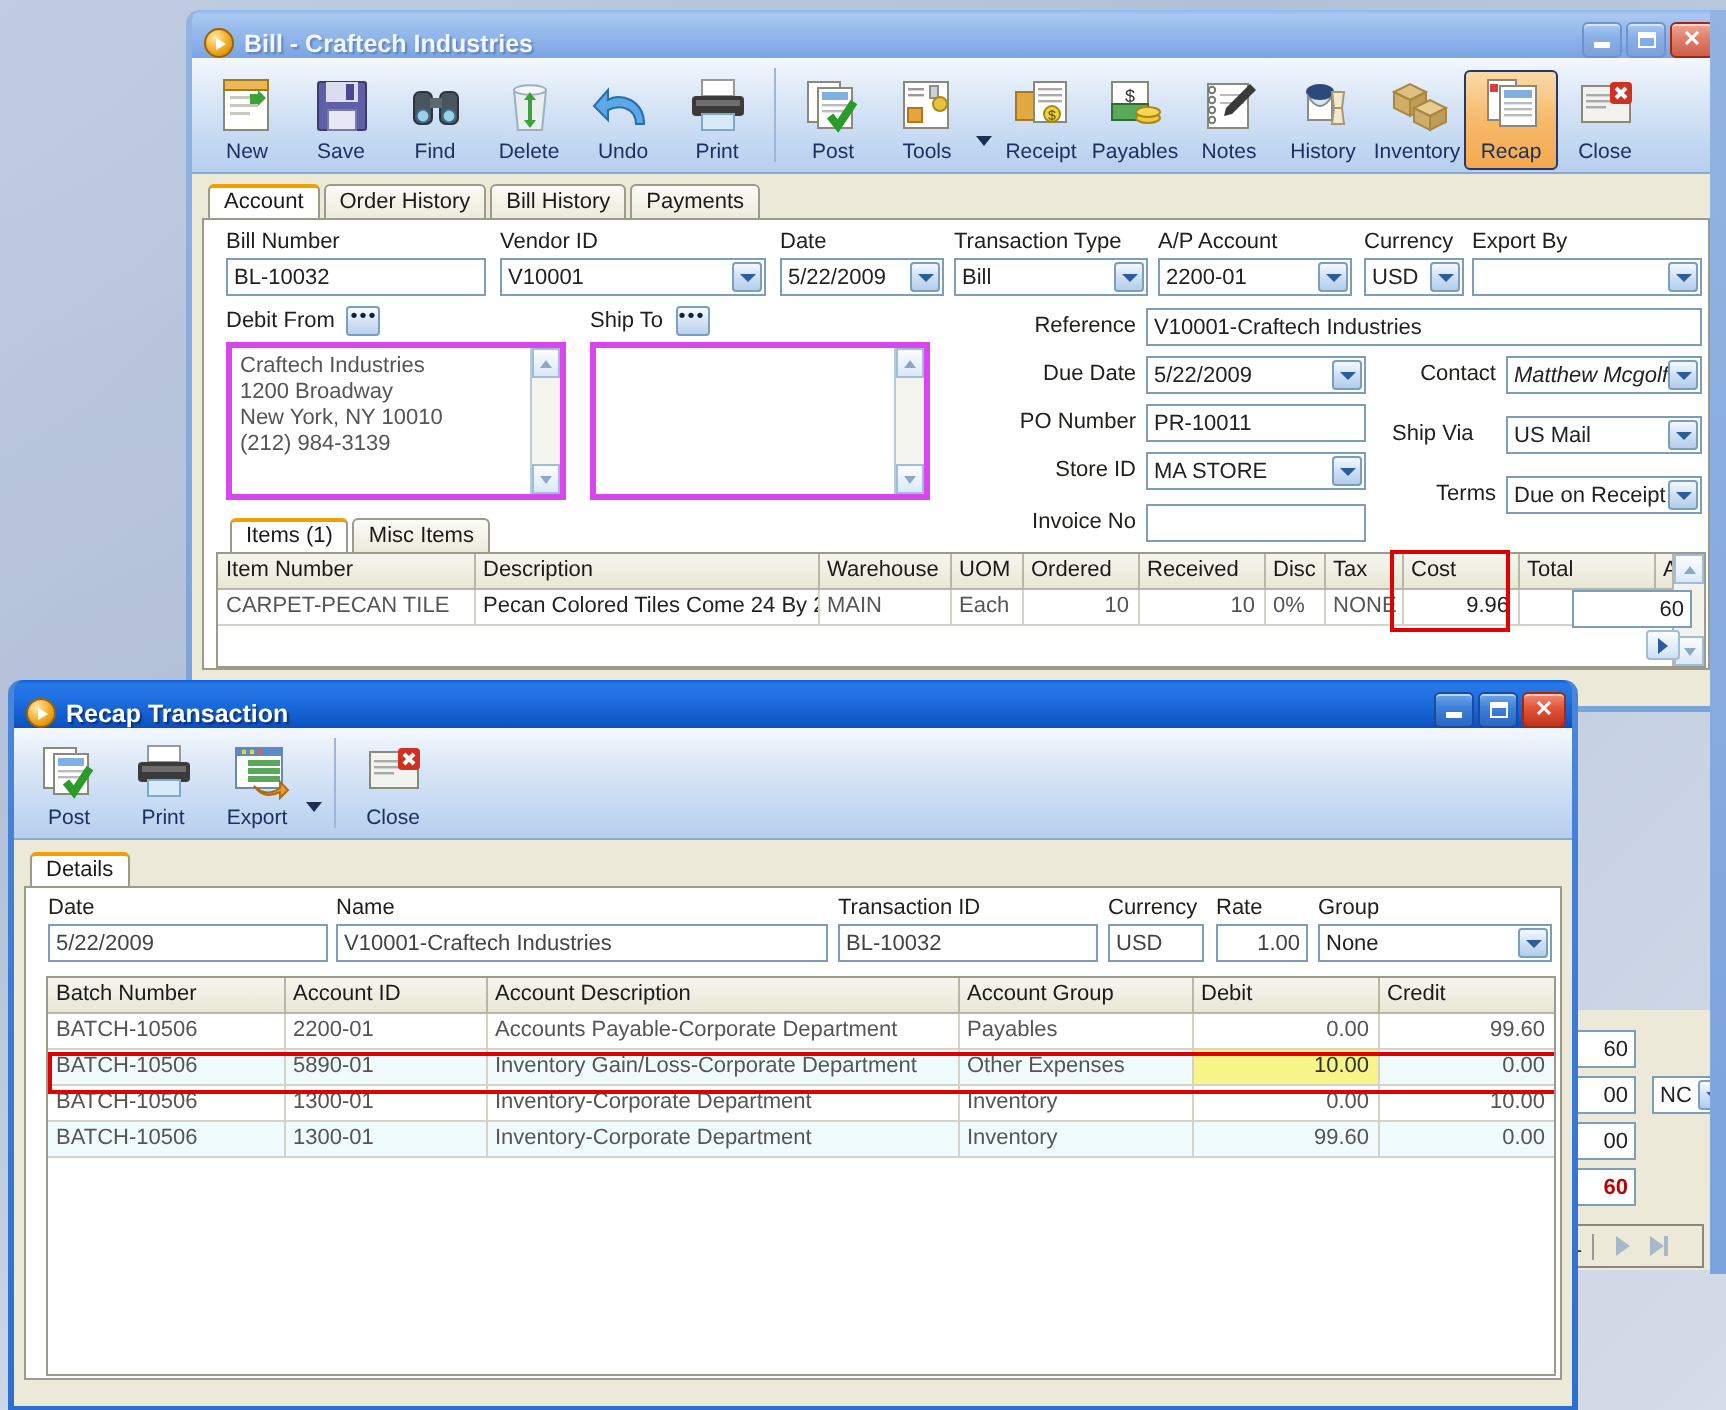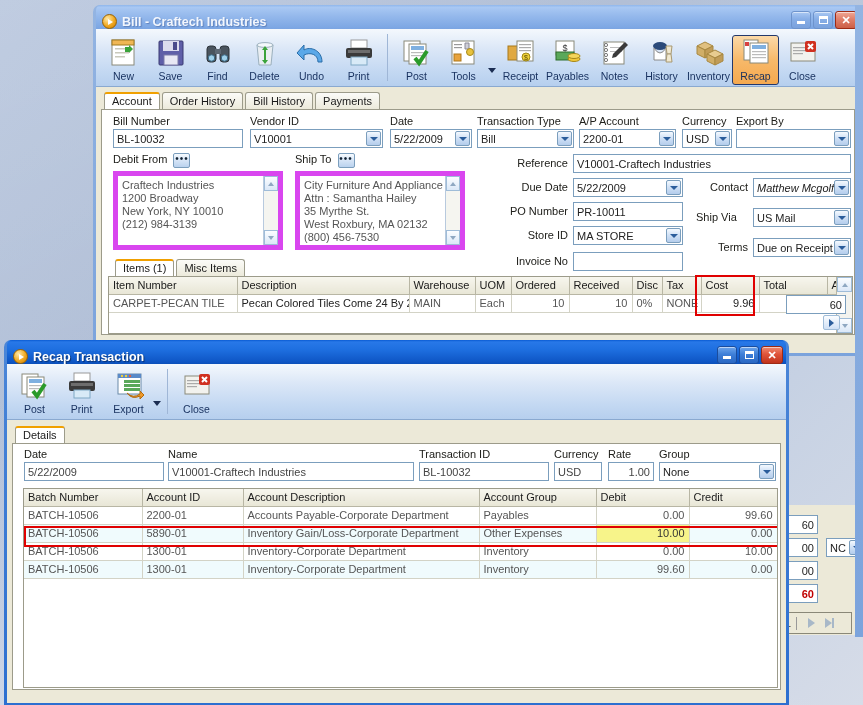--- a/index.html
+++ b/index.html
@@ -126,21 +126,21 @@
     position:absolute; right:1px; top:1px; width:15px; height:15px;
     background: linear-gradient(to bottom,#f4f9ff 0%,#cfe0f5 50%,#b4cdec 100%);
     border:1px solid #7b9ebd; border-radius:2px;
     display:flex;align-items:center;justify-content:center; cursor:pointer;
   }
   .combo .arrow::after{
     content:"";width:0;height:0;border-left:4px solid transparent;border-right:4px solid transparent;
     border-top:4px solid #2b5d9b;
   }
   .addrbox {
-    border:5px solid #d946ef; background:#fff; position:relative;
+    border:3px solid #d946ef; background:#fff; position:relative;
     font-size:11px; color:#555; padding:3px 4px 3px 4px; line-height:13px; overflow:hidden;
   }
   .addrsb {
     position:absolute; right:0; top:0; bottom:0; width:15px;
     background:#f5f5f0; border-left:1px solid #b8cade;
     display:flex; flex-direction:column; justify-content:space-between;
   }
   .sb-arrow {
     height:15px; background: linear-gradient(to bottom,#fbfdff,#dbe8f8);
     border:1px solid #9fbcd8; display:flex; align-items:center; justify-content:center; cursor:pointer;
@@ -453,25 +453,20 @@
                 <i class="dn"></i>
               </span>
           </span>
         </div>
 
         <div style="position:absolute;left:193px;top:43px;">
           <span class="lbl">Ship To</span>
           <span class="ellbtn">•••</span>
         </div>
         <div class="addrbox" style="position:absolute;left:193px;top:61px;width:170px;height:79px;">
-          <span style="white-space:pre-line;">City Furniture And Appliance
-Attn : Samantha Hailey
-35 Myrthe St.
-West Roxbury, MA 02132
-(800) 456-7530</span>
           <span class="addrsb">
             <span class="sb-arrow">
                 <i class="up"></i>
               </span>
             <span class="sb-arrow">
                 <i class="dn"></i>
               </span>
           </span>
         </div>
 

